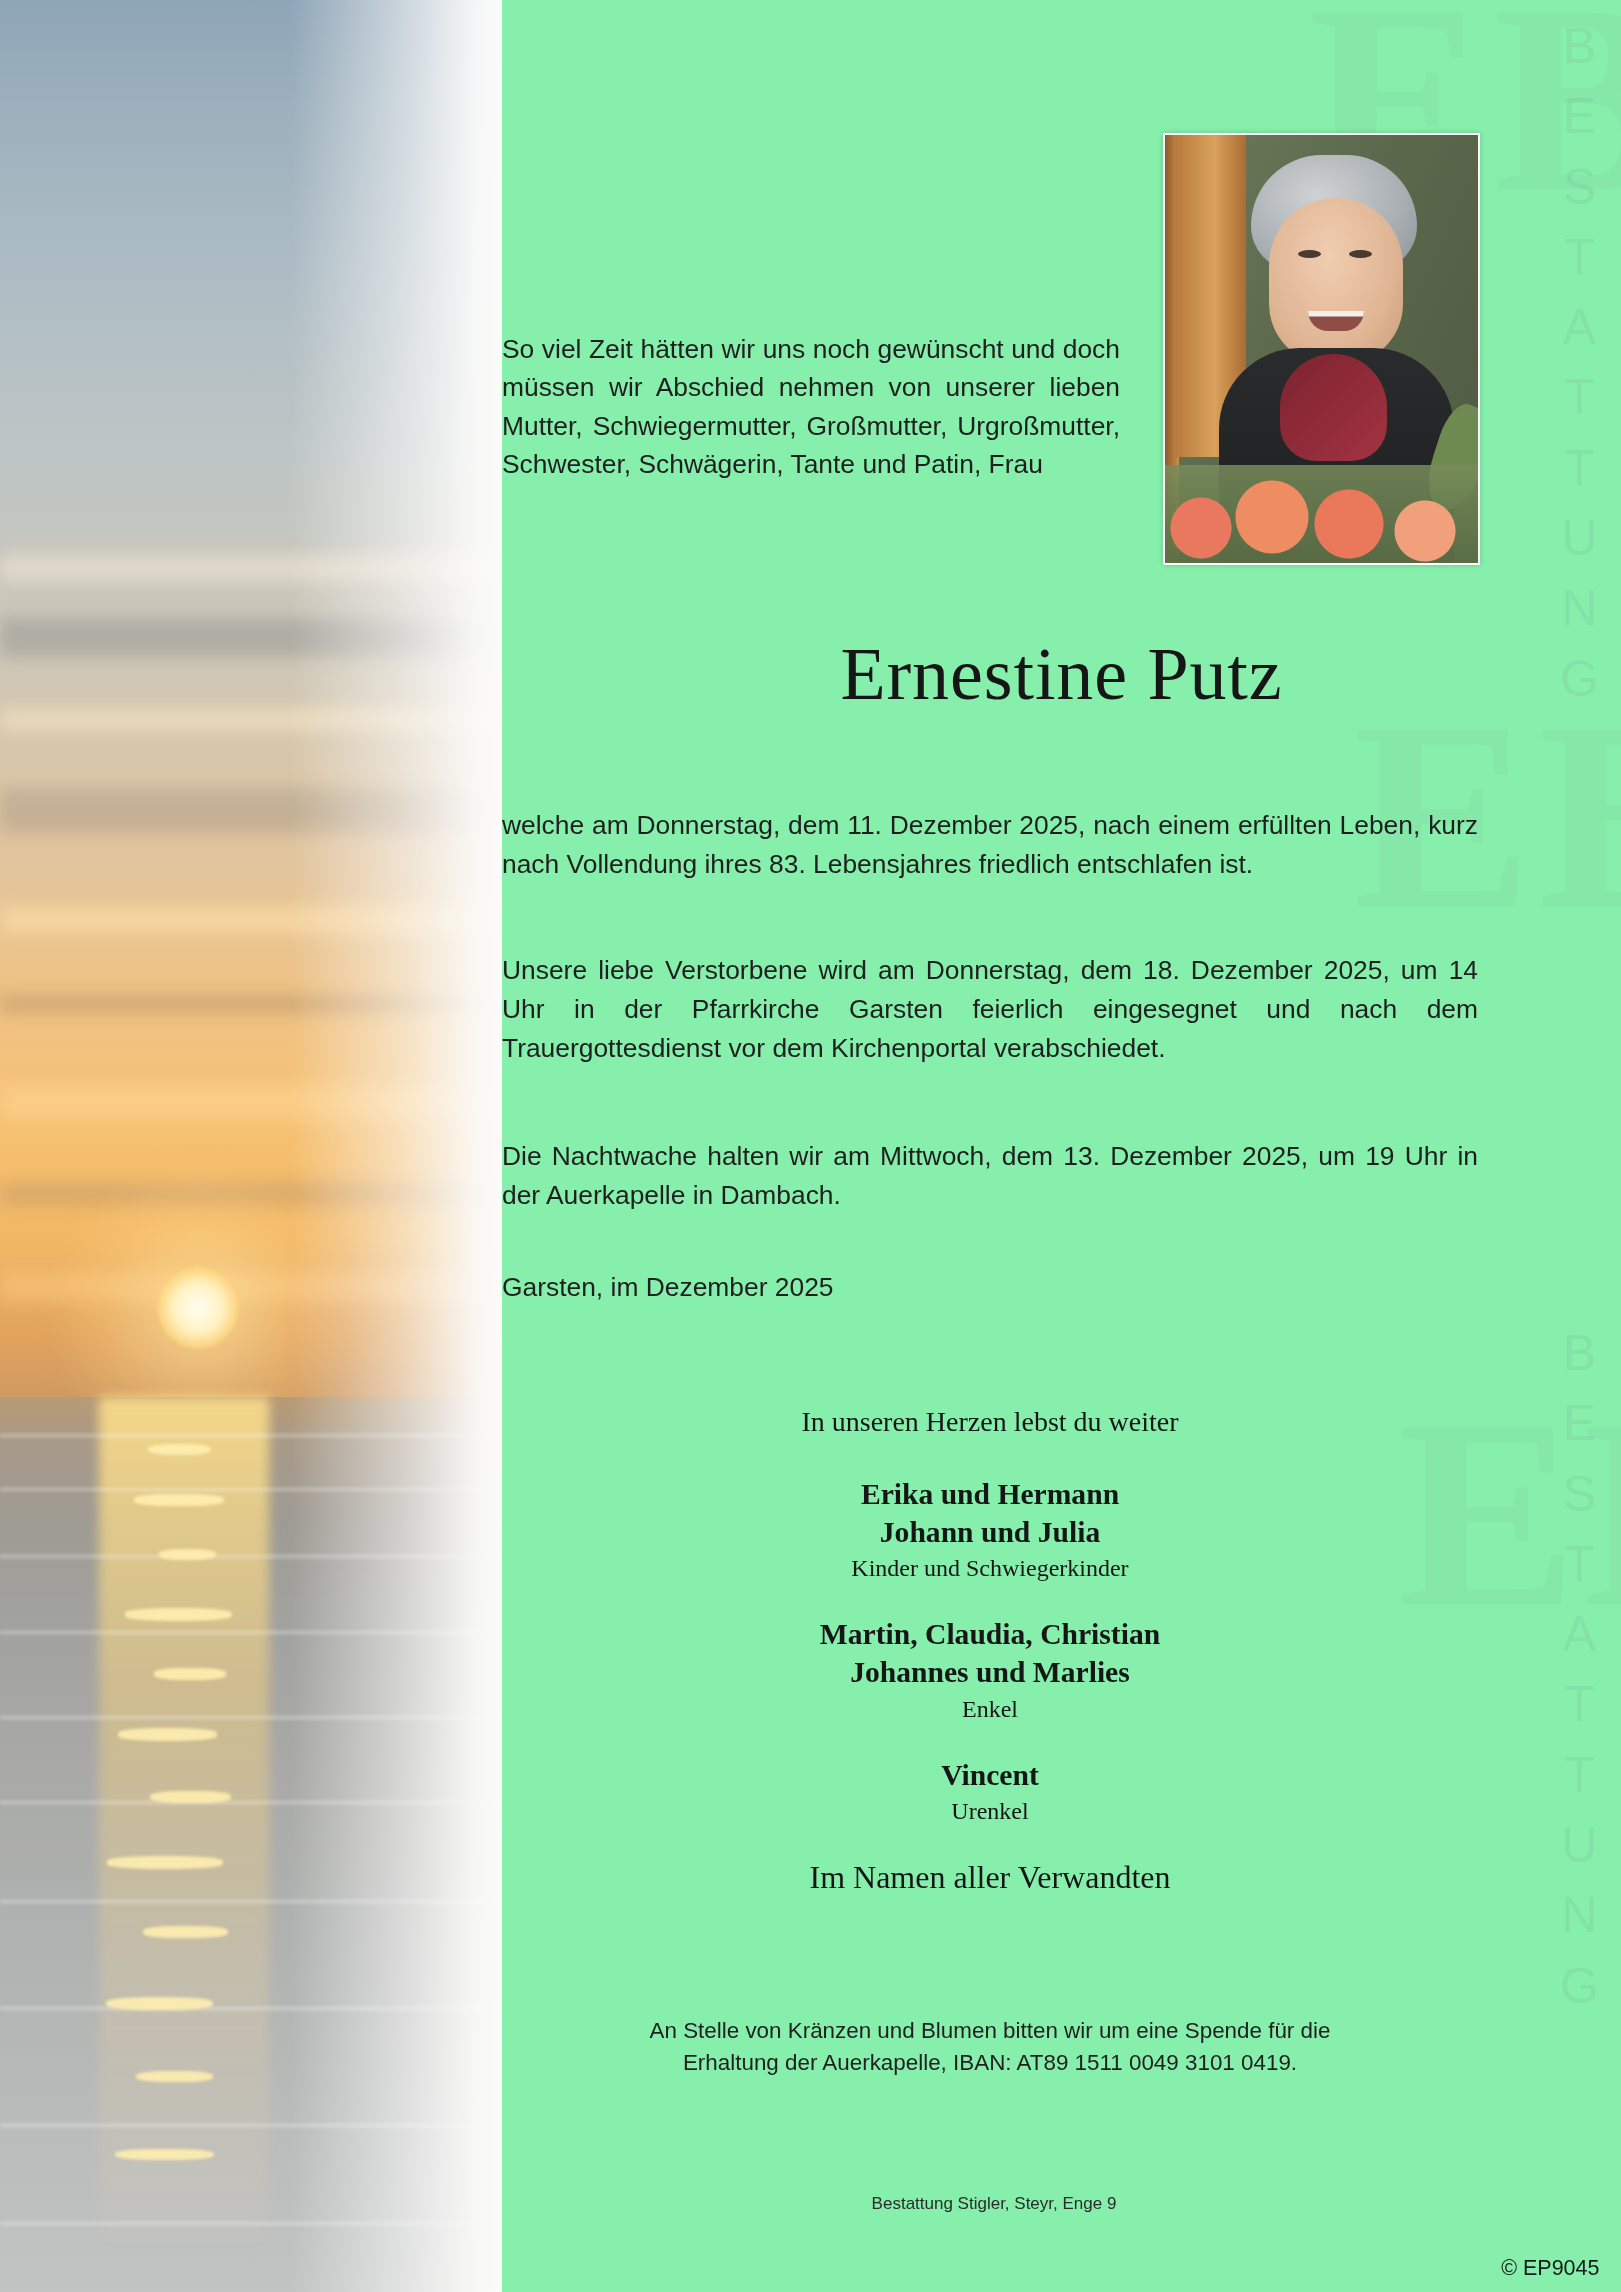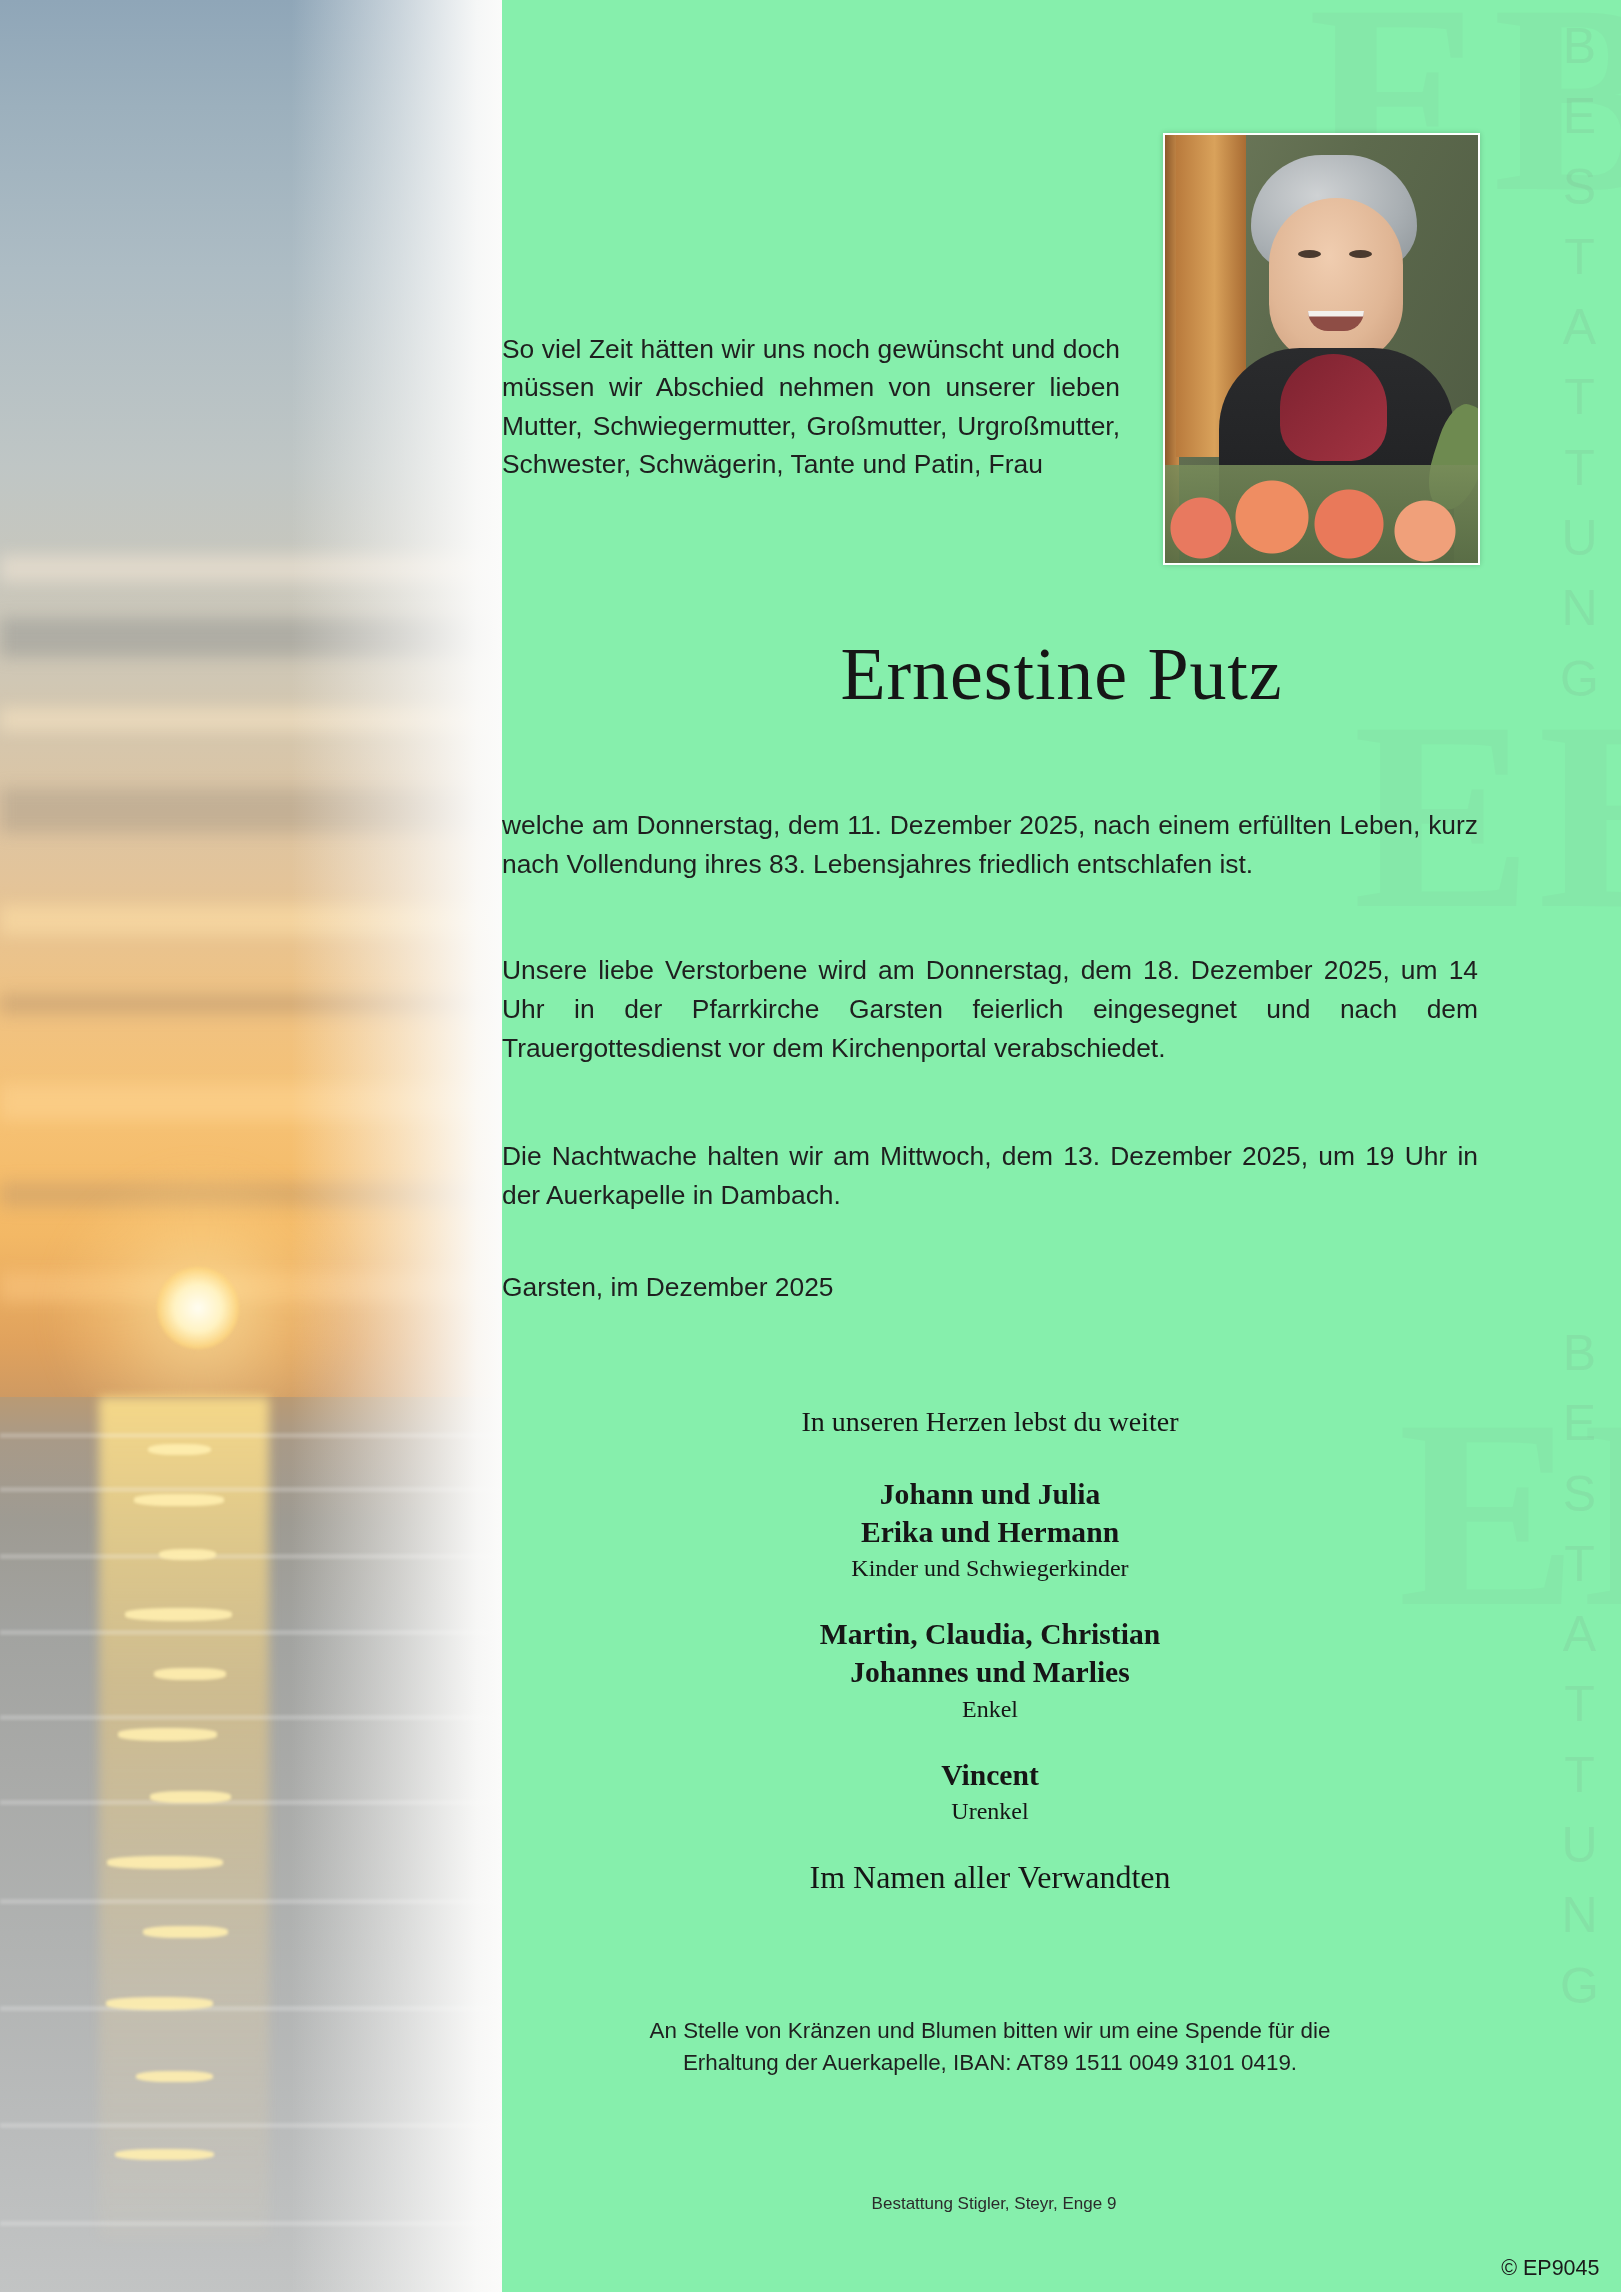--- a/index.html
+++ b/index.html
@@ -425,22 +425,22 @@
     <div class="para para-2">Unsere liebe Verstorbene wird am Donnerstag, dem 18. Dezember 2025, um 14 Uhr in der Pfarrkirche Garsten feierlich eingesegnet und nach dem Trauergottesdienst vor dem Kirchenportal verabschiedet.</div>
     <div class="para para-3">Die Nachtwache halten wir am Mittwoch, dem 13. Dezember 2025, um 19 Uhr in der Auerkapelle in Dambach.</div>
 
     <div class="place-date">Garsten, im Dezember 2025</div>
 
     <div class="family">
       <div class="fam-motto">In unseren Herzen lebst du weiter</div>
 
       <div class="fam-group">
         <div class="fam-names">
+          <div>Erika und Hermann</div>
           <div>Johann und Julia</div>
-          <div>Erika und Hermann</div>
         </div>
         <div class="fam-rel">Kinder und Schwiegerkinder</div>
       </div>
 
       <div class="fam-group">
         <div class="fam-names">
           <div>Martin, Claudia, Christian</div>
           <div>Johannes und Marlies</div>
         </div>
         <div class="fam-rel">Enkel</div>

